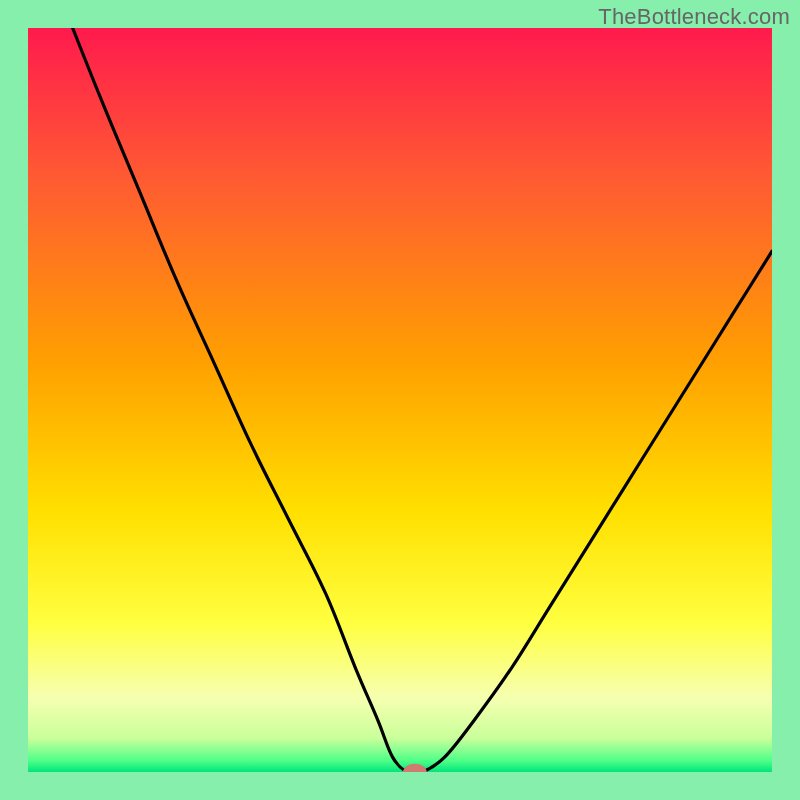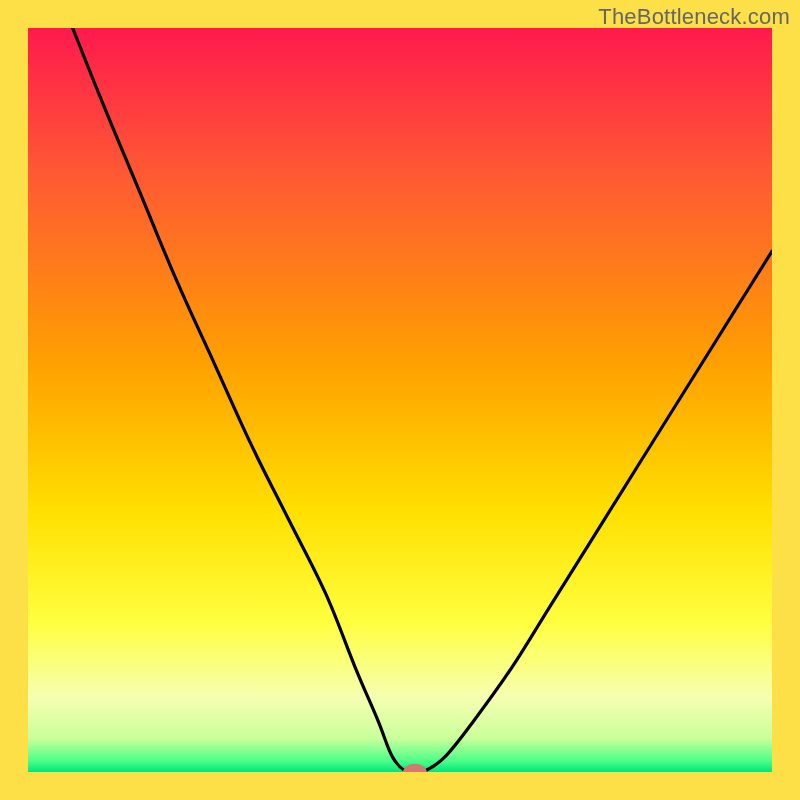--- a/index.html
+++ b/index.html
@@ -8,21 +8,21 @@
     width: 800px;
     height: 800px;
     background: #000;
     font-family: Arial, Helvetica, sans-serif;
     overflow: hidden;
   }
   .frame {
     position: relative;
     width: 800px;
     height: 800px;
-    background: #fde047;
+    background: #86efac;
   }
   .watermark {
     position: absolute;
     top: 4px;
     right: 10px;
     color: #666;
     font-size: 22px;
     font-weight: 500;
     z-index: 10;
     letter-spacing: 0.2px;

